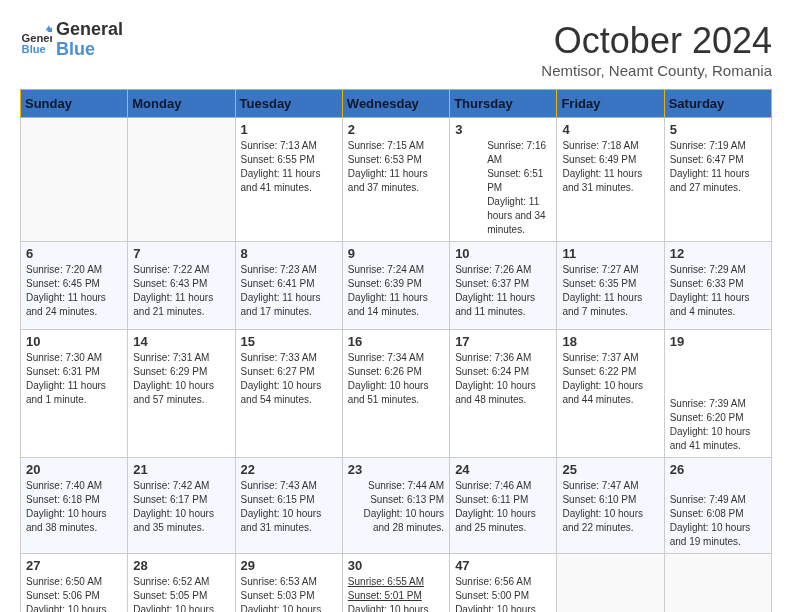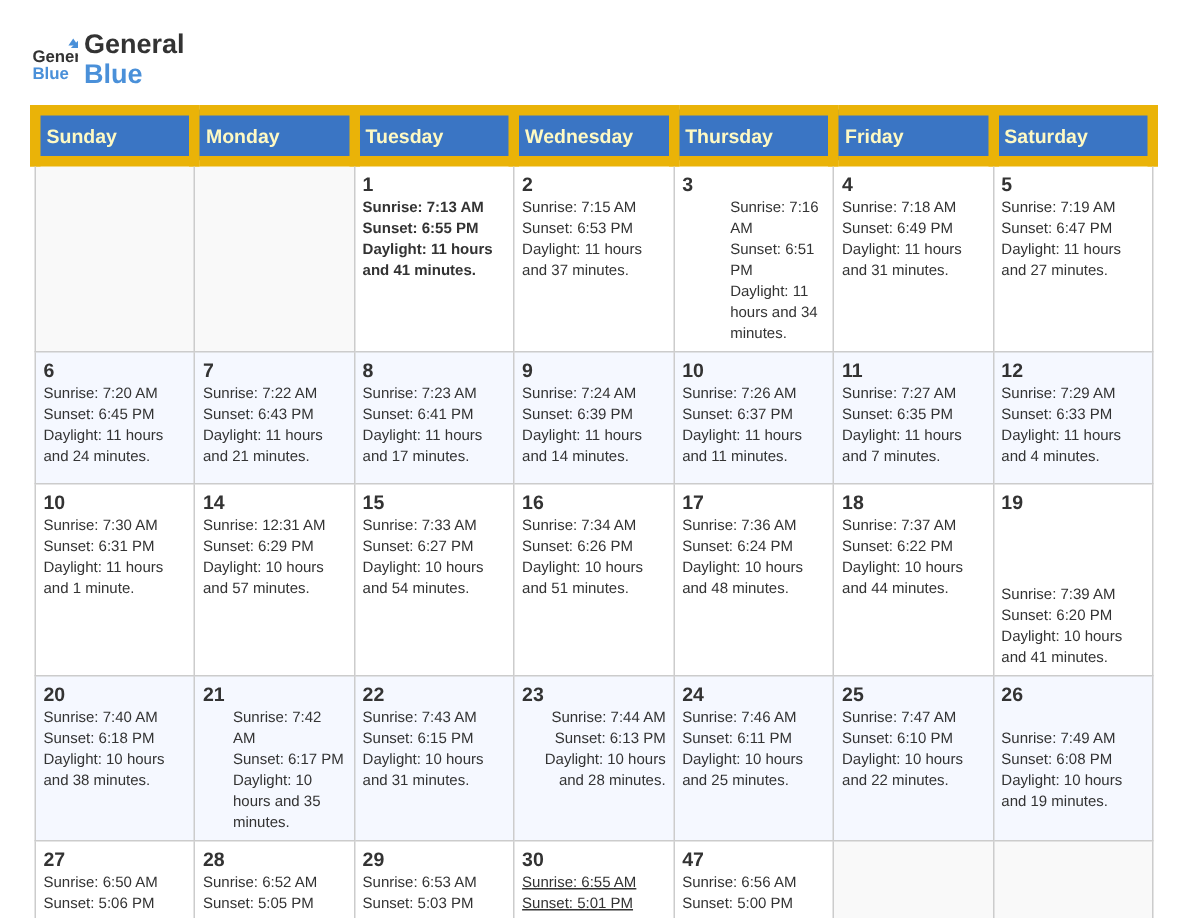--- a/index.html
+++ b/index.html
@@ -49,26 +49,26 @@
       font-size: 15px;
       color: #555;
     }
     .calendar {
       width: 100%;
       border-collapse: collapse;
       font-size: 11px;
     }
     .calendar th {
       background-color: #3a75c4;
-      color: #fef9c3;
+      color: #0f172a;
       padding: 6px 4px;
       text-align: left;
       font-size: 13px;
       font-weight: bold;
-      border: 7px solid #eab308;
+      border: 1px solid #eab308;
     }
     .calendar td {
       border: 1px solid #ccc;
       vertical-align: top;
       padding: 4px 5px;
       width: 107px;
       min-height: 80px;
       height: 88px;
       color: #333;
       background: #fff;
@@ -103,41 +103,45 @@
       <text x="2" y="22" font-size="14" font-weight="bold" fill="#333">General</text>
       <text x="2" y="36" font-size="14" font-weight="bold" fill="#4a90d9">Blue</text>
       <polygon points="32,8 40,8 36,2" fill="#4a90d9"></polygon>
       <polygon points="34,10 40,10 40,4" fill="#4a90d9"></polygon>
     </svg>
     <div>
       <div class="logo-text-general">General</div>
       <div class="logo-text-blue">Blue</div>
     </div>
   </div>
+  <div class="title-area">
+    <div class="month-title">October 2024</div>
+    <div class="location">Nemtisor, Neamt County, Romania</div>
+  </div>
 </div>
 
 <table class="calendar">
   <thead>
     <tr id="header-row">
     <th>Sunday</th>
         <th>Monday</th>
         <th>Tuesday</th>
         <th>Wednesday</th>
         <th>Thursday</th>
         <th>Friday</th>
         <th>Saturday</th>
       </tr>
   </thead>
   <tbody id="calendar-body">
   <tr>
         <td class="empty-cell"></td>
         <td class="empty-cell"></td>
         <td>
           <span class="day-number">1</span>
-          <div class="day-info" style="white-space: pre-line; font-weight: bold;">Sunrise: 7:13 AM
+          <div class="day-info" style="white-space: pre-line;">Sunrise: 7:13 AM
 Sunset: 6:55 PM
 Daylight: 11 hours and 41 minutes.</div>
         </td>
         <td>
           <span class="day-number">2</span>
           <div class="day-info" style="white-space: pre-line;">Sunrise: 7:15 AM
 Sunset: 6:53 PM
 Daylight: 11 hours and 37 minutes.</div>
         </td>
         <td>
@@ -205,21 +209,21 @@
       </tr>
       <tr>
         <td>
           <span class="day-number">10</span>
           <div class="day-info" style="white-space: pre-line;">Sunrise: 7:30 AM
 Sunset: 6:31 PM
 Daylight: 11 hours and 1 minute.</div>
         </td>
         <td>
           <span class="day-number">14</span>
-          <div class="day-info" style="white-space: pre-line;">Sunrise: 12:31 AM
+          <div class="day-info" style="white-space: pre-line;">Sunrise: 7:31 AM
 Sunset: 6:29 PM
 Daylight: 10 hours and 57 minutes.</div>
         </td>
         <td>
           <span class="day-number">15</span>
           <div class="day-info" style="white-space: pre-line;">Sunrise: 7:33 AM
 Sunset: 6:27 PM
 Daylight: 10 hours and 54 minutes.</div>
         </td>
         <td>
@@ -249,21 +253,21 @@
       </tr>
       <tr>
         <td>
           <span class="day-number">20</span>
           <div class="day-info" style="white-space: pre-line;">Sunrise: 7:40 AM
 Sunset: 6:18 PM
 Daylight: 10 hours and 38 minutes.</div>
         </td>
         <td>
           <span class="day-number">21</span>
-          <div class="day-info" style="white-space: pre-line; margin-left: 20px;">Sunrise: 7:42 AM
+          <div class="day-info" style="white-space: pre-line;">Sunrise: 7:42 AM
 Sunset: 6:17 PM
 Daylight: 10 hours and 35 minutes.</div>
         </td>
         <td>
           <span class="day-number">22</span>
           <div class="day-info" style="white-space: pre-line;">Sunrise: 7:43 AM
 Sunset: 6:15 PM
 Daylight: 10 hours and 31 minutes.</div>
         </td>
         <td>

